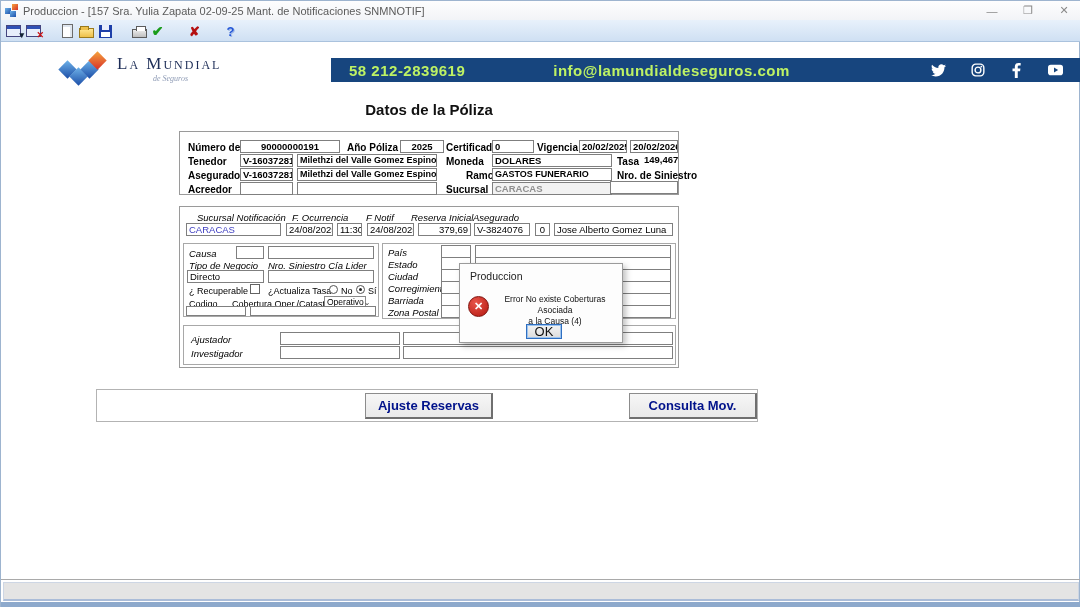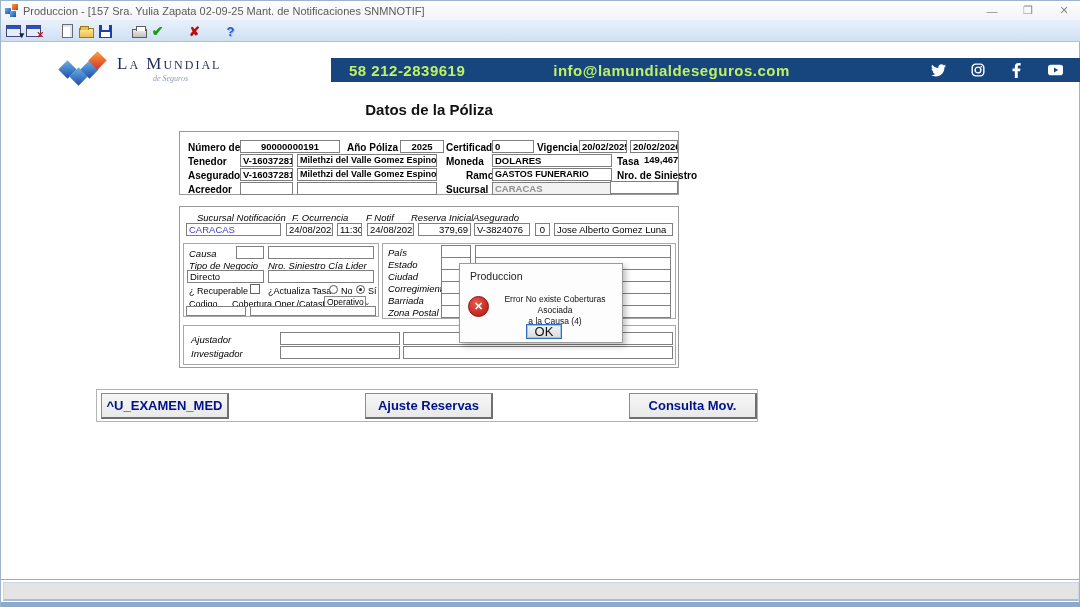--- a/index.html
+++ b/index.html
@@ -302,21 +302,20 @@
     <span class="dtitle">Produccion</span>
     <span class="err-ic">✕</span>
     <span class="dmsg">
       <span>Error No existe Coberturas Asociada</span><br>
       <span>a la Causa (4)</span>
     </span>
     <span class="okbtn">OK</span>
   </div>
 
   <div class="actions">
-    <span class="abtn" style="left:4px;">^U_EXAMEN_MED</span>
     <span class="abtn" style="left:268px;">Ajuste Reservas</span>
     <span class="abtn" style="left:532px;">Consulta Mov.</span>
   </div>
 
   <div class="bottom-sep"></div>
   <div class="statusbar"></div>
   <div class="bottom-strip"></div>
 </div>
 
 </body></html>

